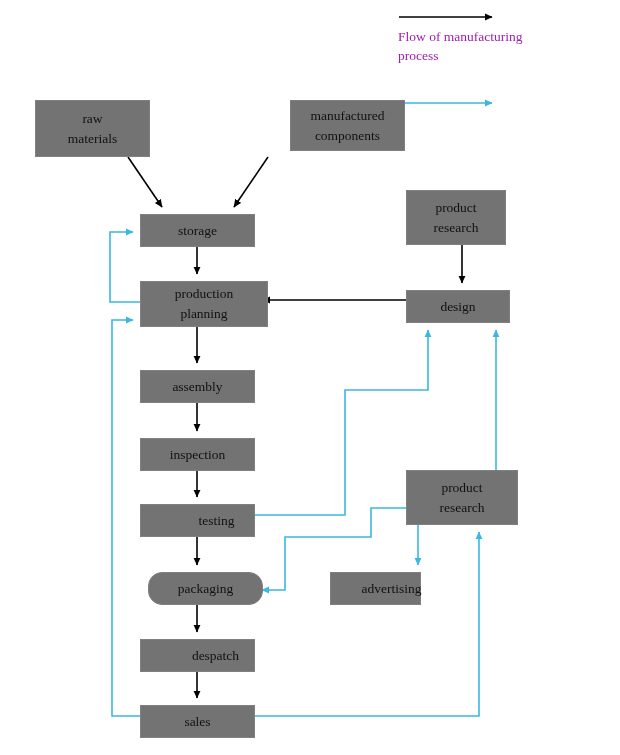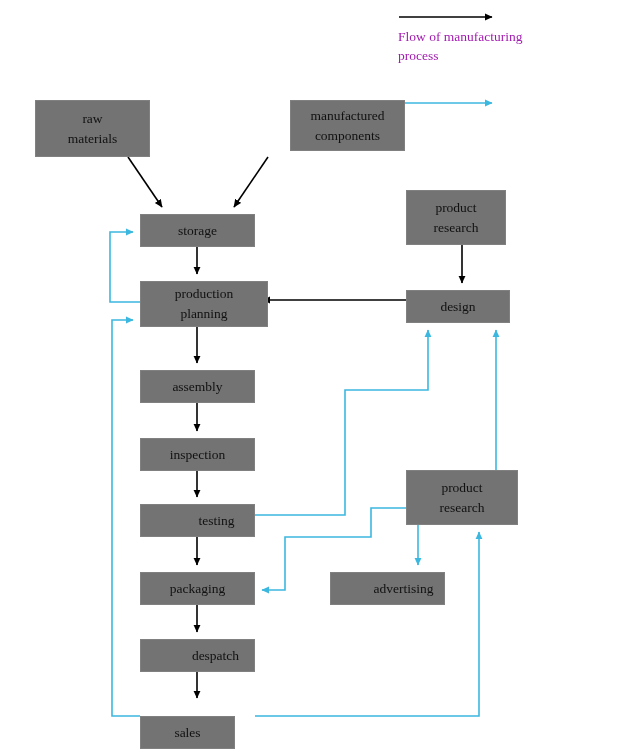--- a/index.html
+++ b/index.html
@@ -128,47 +128,47 @@
   </div>
 
   <div class="node-box" style="left:140px; top:438px; width:115px; height:33px;">
     <span>inspection</span>
   </div>
 
   <div class="node-box" style="left:140px; top:504px; width:115px; height:33px;padding-left:38px;">
     <span>testing</span>
   </div>
 
-  <div class="node-box" style="left:140px; top:572px; width:115px; height:33px;">
+  <div class="node-box" style="left:148px; top:572px; width:115px; height:33px;border-radius:14px;">
     <span>packaging</span>
   </div>
 
   <div class="node-box" style="left:140px; top:639px; width:115px; height:33px;padding-left:36px;">
     <span>despatch</span>
   </div>
 
-  <div class="node-box" style="left:140px; top:705px; width:95px; height:33px;margin-top:11px;">
+  <div class="node-box" style="left:140px; top:705px; width:115px; height:33px;">
     <span>sales</span>
   </div>
 
   <div class="node-box" style="left:406px; top:190px; width:100px; height:55px;justify-content:center;">
     <span>product</span>
     <span class="line2">research</span>
   </div>
 
   <div class="node-box" style="left:406px; top:290px; width:104px; height:33px;">
     <span>design</span>
   </div>
 
   <div class="node-box" style="left:406px; top:470px; width:112px; height:55px;">
     <span>product</span>
     <span class="line2">research</span>
   </div>
 
-  <div class="node-box" style="left:330px; top:572px; width:115px; height:33px;padding-left:32px;">
+  <div class="node-box" style="left:330px; top:572px; width:91px; height:33px;padding-left:32px;">
     <span>advertising</span>
   </div>
 
   <div class="legend-text" style="left:398px; top:27px;">
     <div>Flow of manufacturing</div>
     <div>process</div>
   </div>
 
 
 </div>

